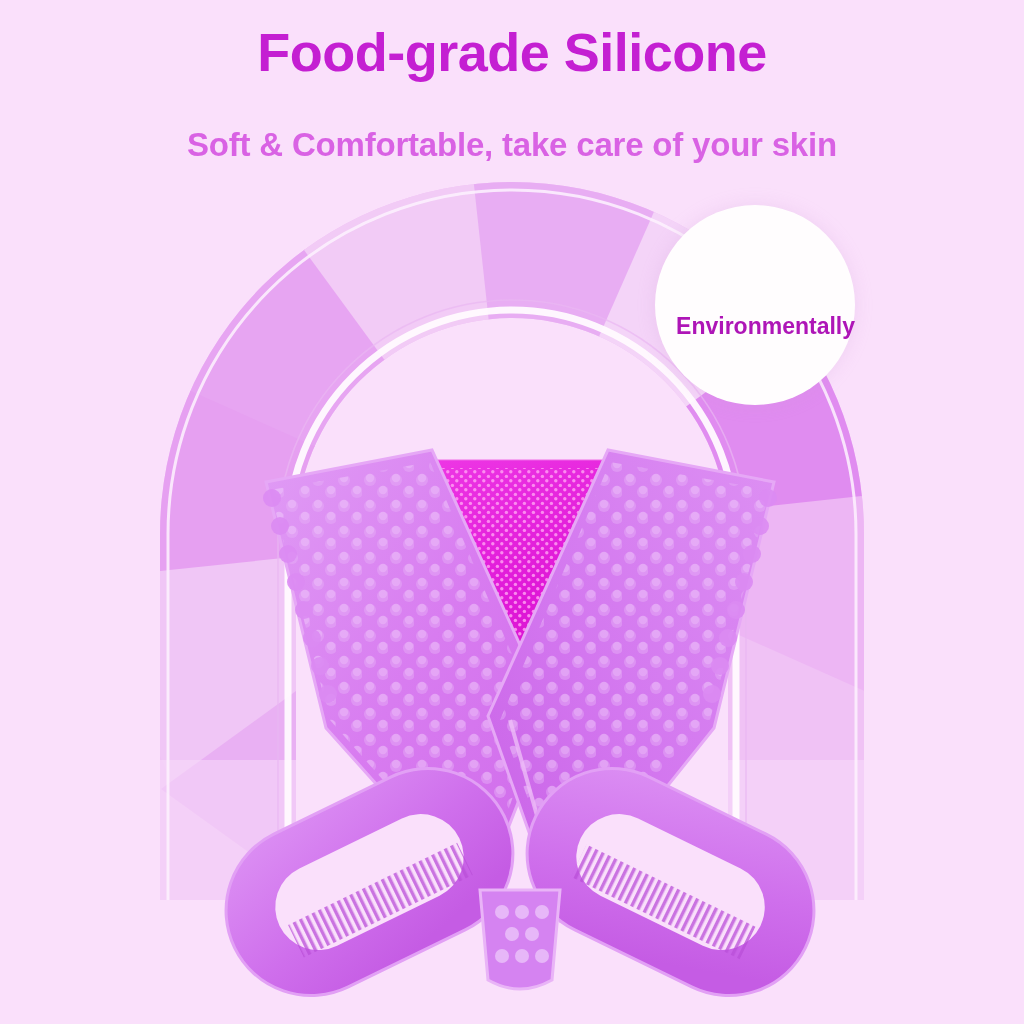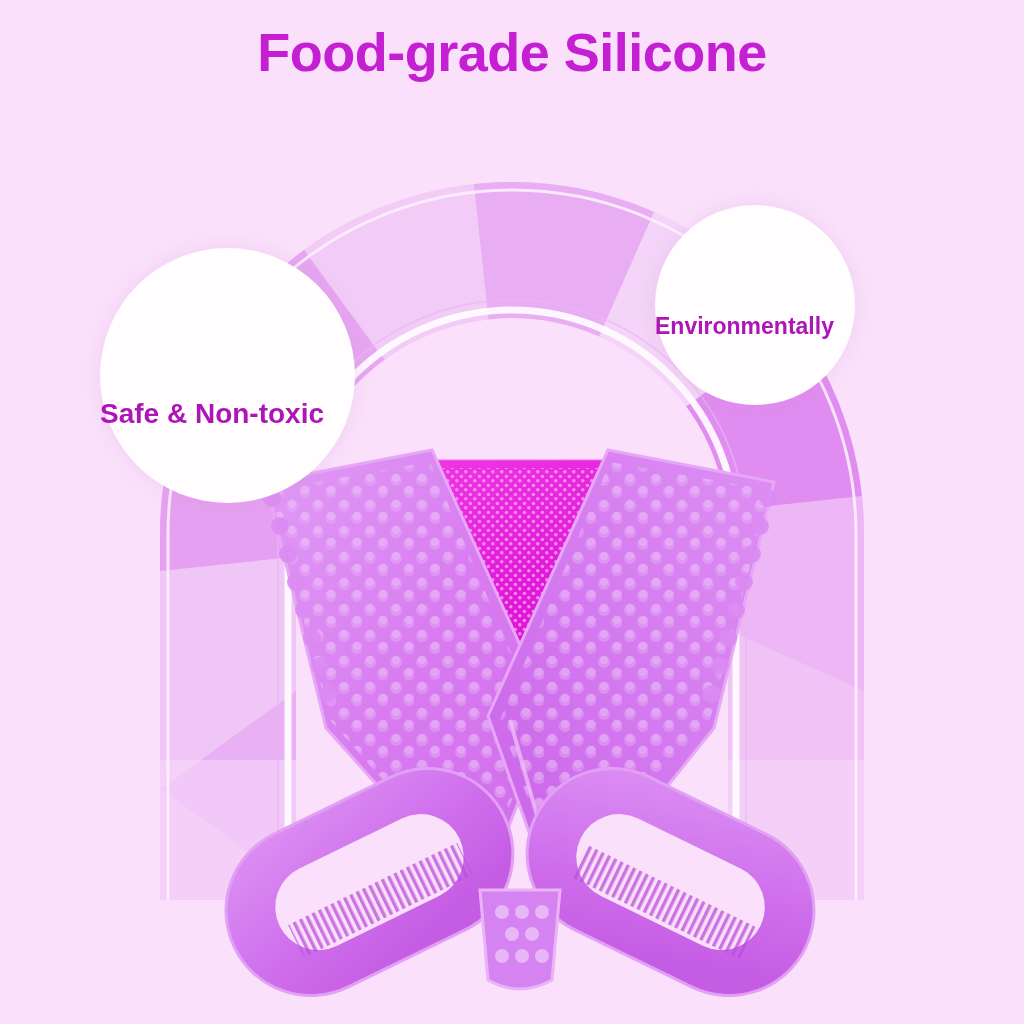--- a/index.html
+++ b/index.html
@@ -58,21 +58,21 @@
     white-space: nowrap;
   }
 
   
   .badge {
     position: absolute;
     border-radius: 50%;
     background: #fffdfe;
     display: flex;
     align-items: center;
-    justify-content: flex-start;
+    justify-content: flex-end;
     box-shadow: 0 0 18px rgba(205,150,215,0.22);
   }
   .badge-label {
     color: #ae15b7;
     font-weight: bold;
     text-align: center;
     white-space: nowrap;
     line-height: 1.12;
     position: relative;
   }
@@ -140,20 +140,21 @@
       <rect x="0" y="760" width="1024" height="280" fill="#f7dcfa" opacity="0.55"></rect>
     </g>
 
     <path d="M 168 900 L 168 534 A 344 344 0 0 1 856 534 L 856 900" fill="none" stroke="#fdf2fe" stroke-width="3" opacity="0.85"></path>
     <path d="M 288 900 L 288 534 A 224 224 0 0 1 736 534 L 736 900" fill="none" stroke="#fffafe" stroke-width="7" opacity="0.95"></path>
     <path d="M 278 900 L 278 534 A 234 234 0 0 1 746 534 L 746 900" fill="none" stroke="#e9b6f2" stroke-width="1.6" opacity="0.7"></path>
   </svg>
 
   <div class="headline">Food-grade Silicone</div>
 
+  <div class="subhead">Soft &amp; Comfortable, take care of your skin</div>
 
   <svg id="product" viewBox="0 0 680 604" xmlns="http://www.w3.org/2000/svg">
     <defs>
       <linearGradient id="strapGrad" x1="0" y1="0" x2="1" y2="1">
         <stop offset="0%" stop-color="#e09cf5"></stop>
         <stop offset="50%" stop-color="#d87cf0"></stop>
         <stop offset="100%" stop-color="#cf6aea"></stop>
       </linearGradient>
       <linearGradient id="strapGrad2" x1="1" y1="0" x2="0" y2="1">
         <stop offset="0%" stop-color="#dd90f3"></stop>
@@ -267,23 +268,20 @@
           <circle cx="362" cy="492" r="7"></circle>
         <circle cx="332" cy="514" r="7"></circle>
           <circle cx="352" cy="514" r="7"></circle>
         <circle cx="322" cy="536" r="7"></circle>
           <circle cx="342" cy="536" r="7"></circle>
           <circle cx="362" cy="536" r="7"></circle>
       </g>
     </g>
   </svg>
 
-  <div class="badge" id="badge-safe">
-    <span class="badge-label">Safe &amp; Non-toxic</span>
-  </div>
 
   <div class="badge" id="badge-env">
     <span class="badge-label">Environmentally</span>
   </div>
 
 
 
 </div>
 
 </body></html>

